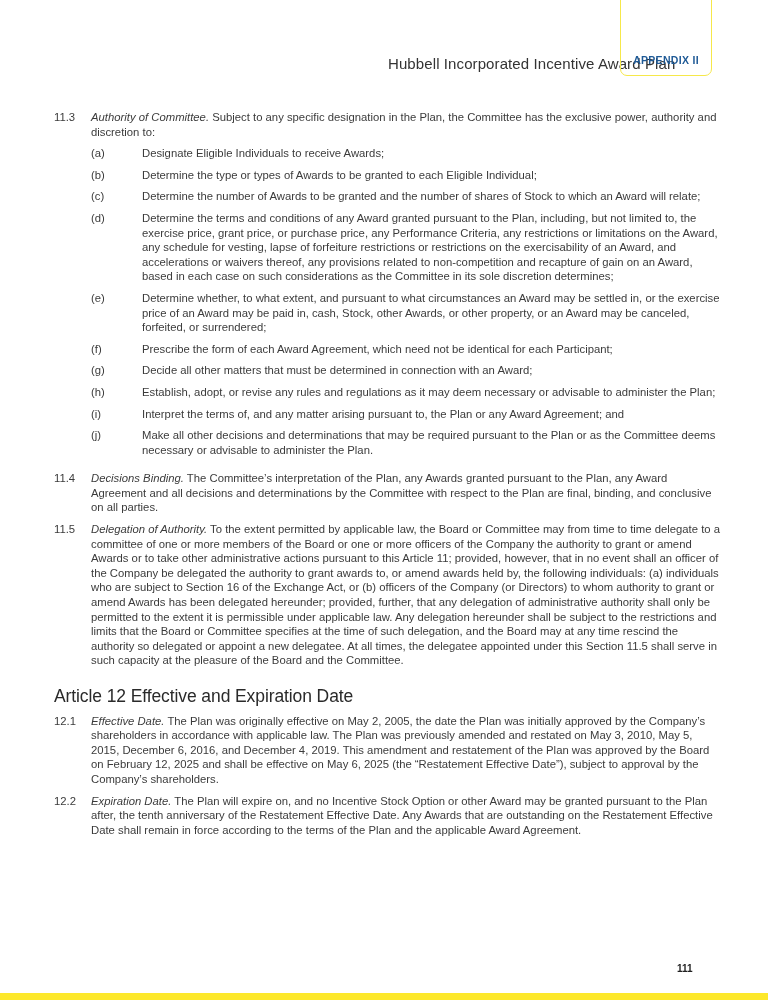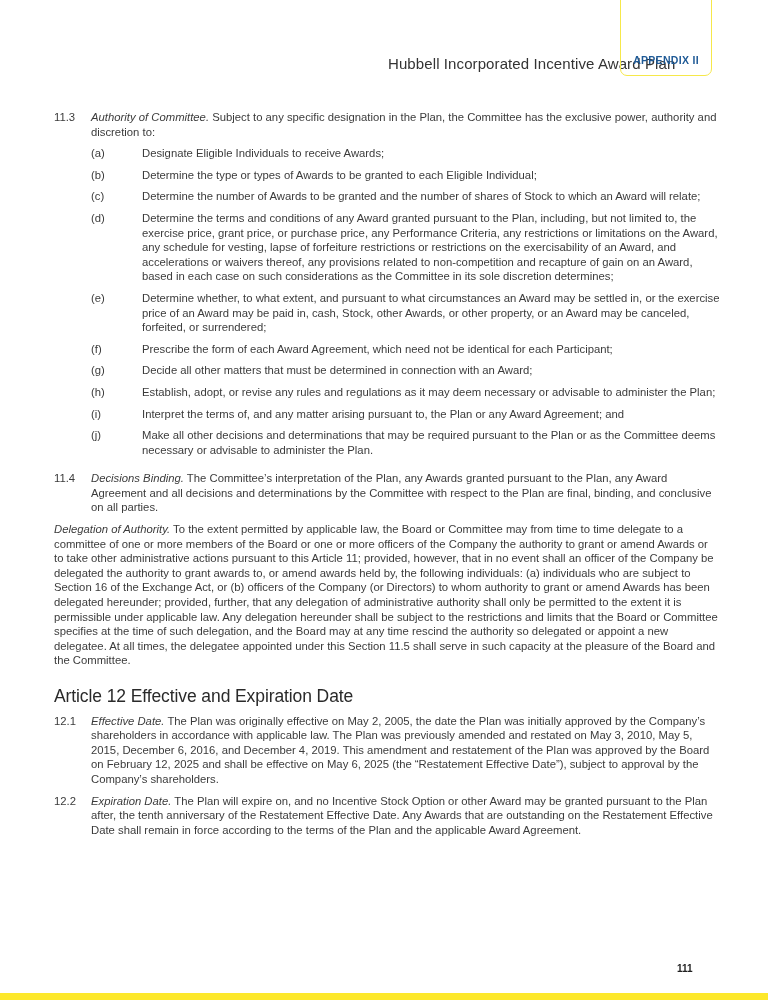--- a/index.html
+++ b/index.html
@@ -109,20 +109,21 @@
       </div>
     </div>
   </div>
 
   <div class="sec">
     <div class="sec-num">11.4</div>
     <div class="sec-body"><span class="sec-head">Decisions Binding.</span><span> The Committee’s interpretation of the Plan, any Awards granted pursuant to the Plan, any Award Agreement and all decisions and determinations by the Committee with respect to the Plan are final, binding, and conclusive on all parties.</span></div>
   </div>
 
   <div class="sec">
+    <div class="sec-num">11.5</div>
     <div class="sec-body"><span class="sec-head">Delegation of Authority.</span><span> To the extent permitted by applicable law, the Board or Committee may from time to time delegate to a committee of one or more members of the Board or one or more officers of the Company the authority to grant or amend Awards or to take other administrative actions pursuant to this Article 11; provided, however, that in no event shall an officer of the Company be delegated the authority to grant awards to, or amend awards held by, the following individuals: (a) individuals who are subject to Section 16 of the Exchange Act, or (b) officers of the Company (or Directors) to whom authority to grant or amend Awards has been delegated hereunder; provided, further, that any delegation of administrative authority shall only be permitted to the extent it is permissible under applicable law. Any delegation hereunder shall be subject to the restrictions and limits that the Board or Committee specifies at the time of such delegation, and the Board may at any time rescind the authority so delegated or appoint a new delegatee. At all times, the delegatee appointed under this Section 11.5 shall serve in such capacity at the pleasure of the Board and the Committee.</span></div>
   </div>
 
   <div class="article-h">Article 12 Effective and Expiration Date</div>
 
   <div class="sec">
     <div class="sec-num">12.1</div>
     <div class="sec-body"><span class="sec-head">Effective Date.</span><span> The Plan was originally effective on May 2, 2005, the date the Plan was initially approved by the Company’s shareholders in accordance with applicable law. The Plan was previously amended and restated on May 3, 2010, May 5, 2015, December 6, 2016, and December 4, 2019. This amendment and restatement of the Plan was approved by the Board on February 12, 2025 and shall be effective on May 6, 2025 (the “Restatement Effective Date”), subject to approval by the Company’s shareholders.</span></div>
   </div>
 

